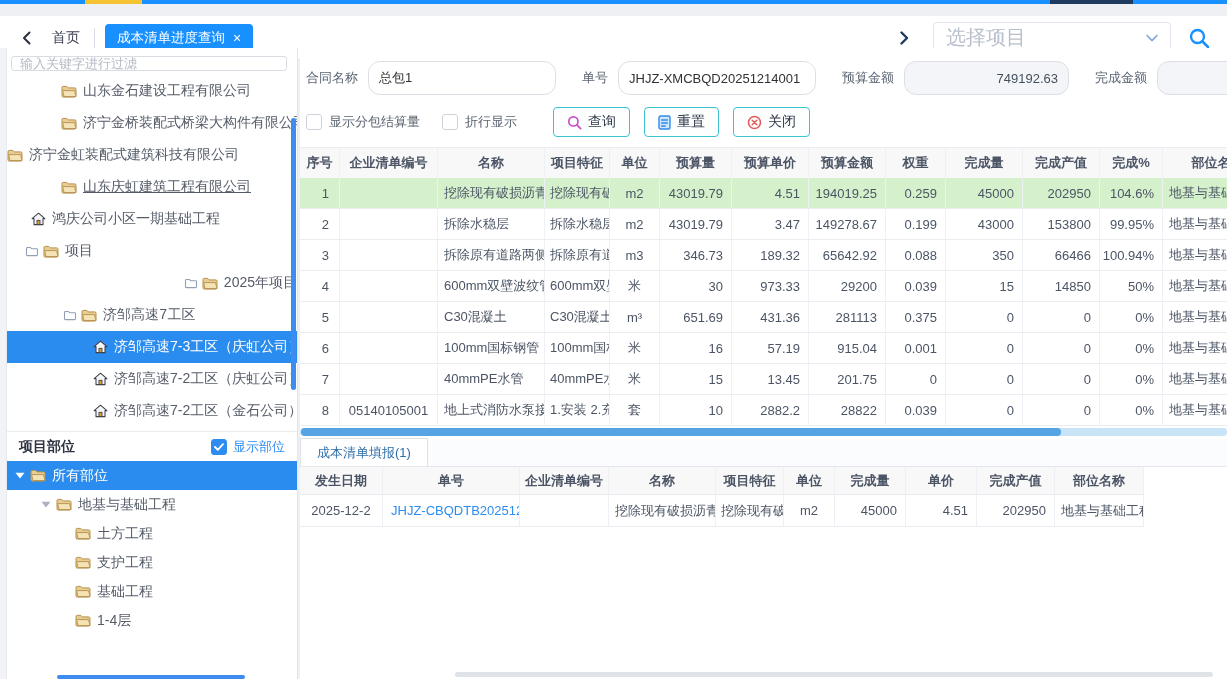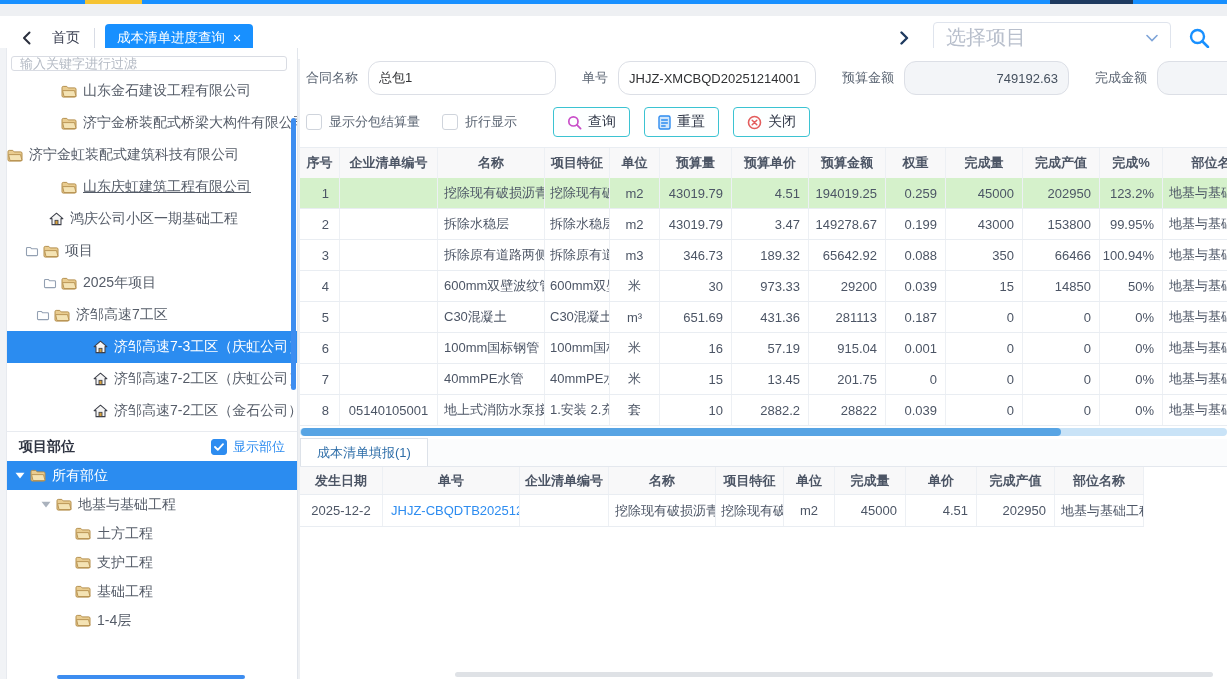--- a/index.html
+++ b/index.html
@@ -187,21 +187,21 @@
       </div>
       <div class="tree-row" style="padding-left: 54px; text-decoration: underline;">
         <span style="display: inline-flex; margin-right: 1px; align-items: center;">
           <svg width="16" height="13" viewBox="0 0 16 13">
             <path d="M1 2.6c0-.7.5-1.2 1.2-1.2h3.6l1.4 1.5h6.6c.7 0 1.2.5 1.2 1.2v6.8c0 .7-.5 1.2-1.2 1.2H2.2c-.7 0-1.2-.5-1.2-1.2z" fill="#e9cc90" stroke="#b5904e"></path>
             <path d="M1.6 5.6h11.9l1.5 5.9H3z" fill="#f4e3b4" stroke="#b5904e" stroke-width="0.9"></path>
           </svg>
         </span>
         <span class="lbl">山东庆虹建筑工程有限公司</span>
       </div>
-      <div class="tree-row" style="padding-left: 42px;">
+      <div class="tree-row" style="padding-left: 24px;">
         <span style="display: inline-flex; margin-right: 1px; align-items: center;">
           <svg width="15" height="14" viewBox="0 0 16 14">
             <path d="M8 .8 1.2 6.6h2V13h9.6V6.6h2z" fill="#f5f5f5" stroke="#3c3f49" stroke-width="1.1" stroke-linejoin="round"></path>
             <rect x="6.4" y="8.4" width="3.2" height="4.6" fill="#d9a23c" stroke="#3c3f49" stroke-width="0.9"></rect>
           </svg>
         </span>
         <span class="lbl">鸿庆公司小区一期基础工程</span>
       </div>
       <div class="tree-row" style="padding-left: 18px;">
         <span style="display: inline-flex; margin-right: 4px; align-items: center;">
@@ -210,35 +210,35 @@
           </svg>
         </span>
         <span style="display: inline-flex; margin-right: 1px; align-items: center;">
           <svg width="16" height="13" viewBox="0 0 16 13">
             <path d="M1 2.6c0-.7.5-1.2 1.2-1.2h3.6l1.4 1.5h6.6c.7 0 1.2.5 1.2 1.2v6.8c0 .7-.5 1.2-1.2 1.2H2.2c-.7 0-1.2-.5-1.2-1.2z" fill="#e9cc90" stroke="#b5904e"></path>
             <path d="M1.6 5.6h11.9l1.5 5.9H3z" fill="#f4e3b4" stroke="#b5904e" stroke-width="0.9"></path>
           </svg>
         </span>
         <span class="lbl">项目</span>
       </div>
-      <div class="tree-row" style="padding-left: 36px;">
+      <div class="tree-row" style="padding-left: 36px; justify-content: flex-end;">
         <span style="display: inline-flex; margin-right: 4px; align-items: center;">
           <svg width="14" height="12" viewBox="0 0 14 12">
             <path d="M1.5 3.4c0-.5.4-.9.9-.9h3l1.2 1.3h5c.5 0 .9.4.9.9v5c0 .5-.4.9-.9.9H2.4c-.5 0-.9-.4-.9-.9z" fill="#fff" stroke="#93a0b2" stroke-width="1.1"></path>
           </svg>
         </span>
         <span style="display: inline-flex; margin-right: 1px; align-items: center;">
           <svg width="16" height="13" viewBox="0 0 16 13">
             <path d="M1 2.6c0-.7.5-1.2 1.2-1.2h3.6l1.4 1.5h6.6c.7 0 1.2.5 1.2 1.2v6.8c0 .7-.5 1.2-1.2 1.2H2.2c-.7 0-1.2-.5-1.2-1.2z" fill="#e9cc90" stroke="#b5904e"></path>
             <path d="M1.6 5.6h11.9l1.5 5.9H3z" fill="#f4e3b4" stroke="#b5904e" stroke-width="0.9"></path>
           </svg>
         </span>
         <span class="lbl">2025年项目</span>
       </div>
-      <div class="tree-row" style="padding-left: 29px;">
+      <div class="tree-row" style="padding-left: 56px; font-family: Liberation Mono, monospace;">
         <span style="display: inline-flex; margin-right: 4px; align-items: center;">
           <svg width="14" height="12" viewBox="0 0 14 12">
             <path d="M1.5 3.4c0-.5.4-.9.9-.9h3l1.2 1.3h5c.5 0 .9.4.9.9v5c0 .5-.4.9-.9.9H2.4c-.5 0-.9-.4-.9-.9z" fill="#fff" stroke="#93a0b2" stroke-width="1.1"></path>
           </svg>
         </span>
         <span style="display: inline-flex; margin-right: 1px; align-items: center;">
           <svg width="16" height="13" viewBox="0 0 16 13">
             <path d="M1 2.6c0-.7.5-1.2 1.2-1.2h3.6l1.4 1.5h6.6c.7 0 1.2.5 1.2 1.2v6.8c0 .7-.5 1.2-1.2 1.2H2.2c-.7 0-1.2-.5-1.2-1.2z" fill="#e9cc90" stroke="#b5904e"></path>
             <path d="M1.6 5.6h11.9l1.5 5.9H3z" fill="#f4e3b4" stroke="#b5904e" stroke-width="0.9"></path>
           </svg>
@@ -421,21 +421,21 @@
           <div class="cell mc1"></div>
           <div class="cell mc2">挖除现有破损沥青</div>
           <div class="cell mc3">挖除现有破损</div>
           <div class="cell mc4">m2</div>
           <div class="cell mc5">43019.79</div>
           <div class="cell mc6">4.51</div>
           <div class="cell mc7">194019.25</div>
           <div class="cell mc8">0.259</div>
           <div class="cell mc9">45000</div>
           <div class="cell mc10">202950</div>
-          <div class="cell mc11">123.2%</div>
+          <div class="cell mc11">104.6%</div>
           <div class="cell mc12">地基与基础</div>
         </div>
         <div class="mrow">
           <div class="cell mc0">2</div>
           <div class="cell mc1"></div>
           <div class="cell mc2">拆除水稳层</div>
           <div class="cell mc3">拆除水稳层</div>
           <div class="cell mc4">m2</div>
           <div class="cell mc5">43019.79</div>
           <div class="cell mc6">3.47</div>
@@ -478,21 +478,21 @@
         </div>
         <div class="mrow">
           <div class="cell mc0">5</div>
           <div class="cell mc1"></div>
           <div class="cell mc2">C30混凝土</div>
           <div class="cell mc3">C30混凝土</div>
           <div class="cell mc4">m³</div>
           <div class="cell mc5">651.69</div>
           <div class="cell mc6">431.36</div>
           <div class="cell mc7">281113</div>
-          <div class="cell mc8">0.187</div>
+          <div class="cell mc8">0.375</div>
           <div class="cell mc9">0</div>
           <div class="cell mc10">0</div>
           <div class="cell mc11">0%</div>
           <div class="cell mc12">地基与基础</div>
         </div>
         <div class="mrow">
           <div class="cell mc0">6</div>
           <div class="cell mc1"></div>
           <div class="cell mc2">100mm国标钢管</div>
           <div class="cell mc3">100mm国标钢</div>

